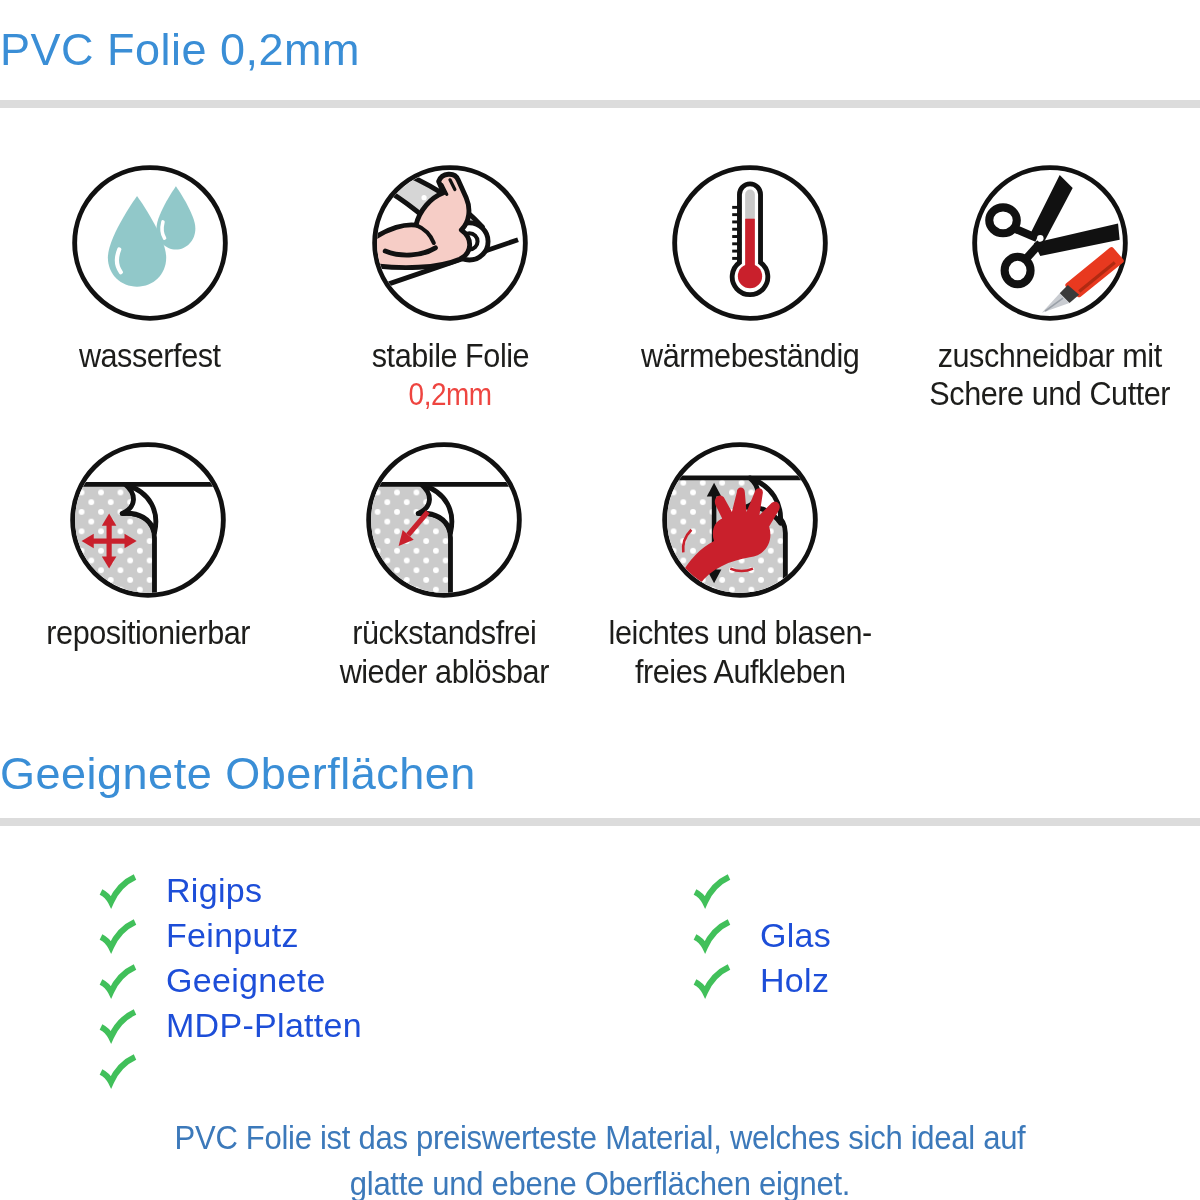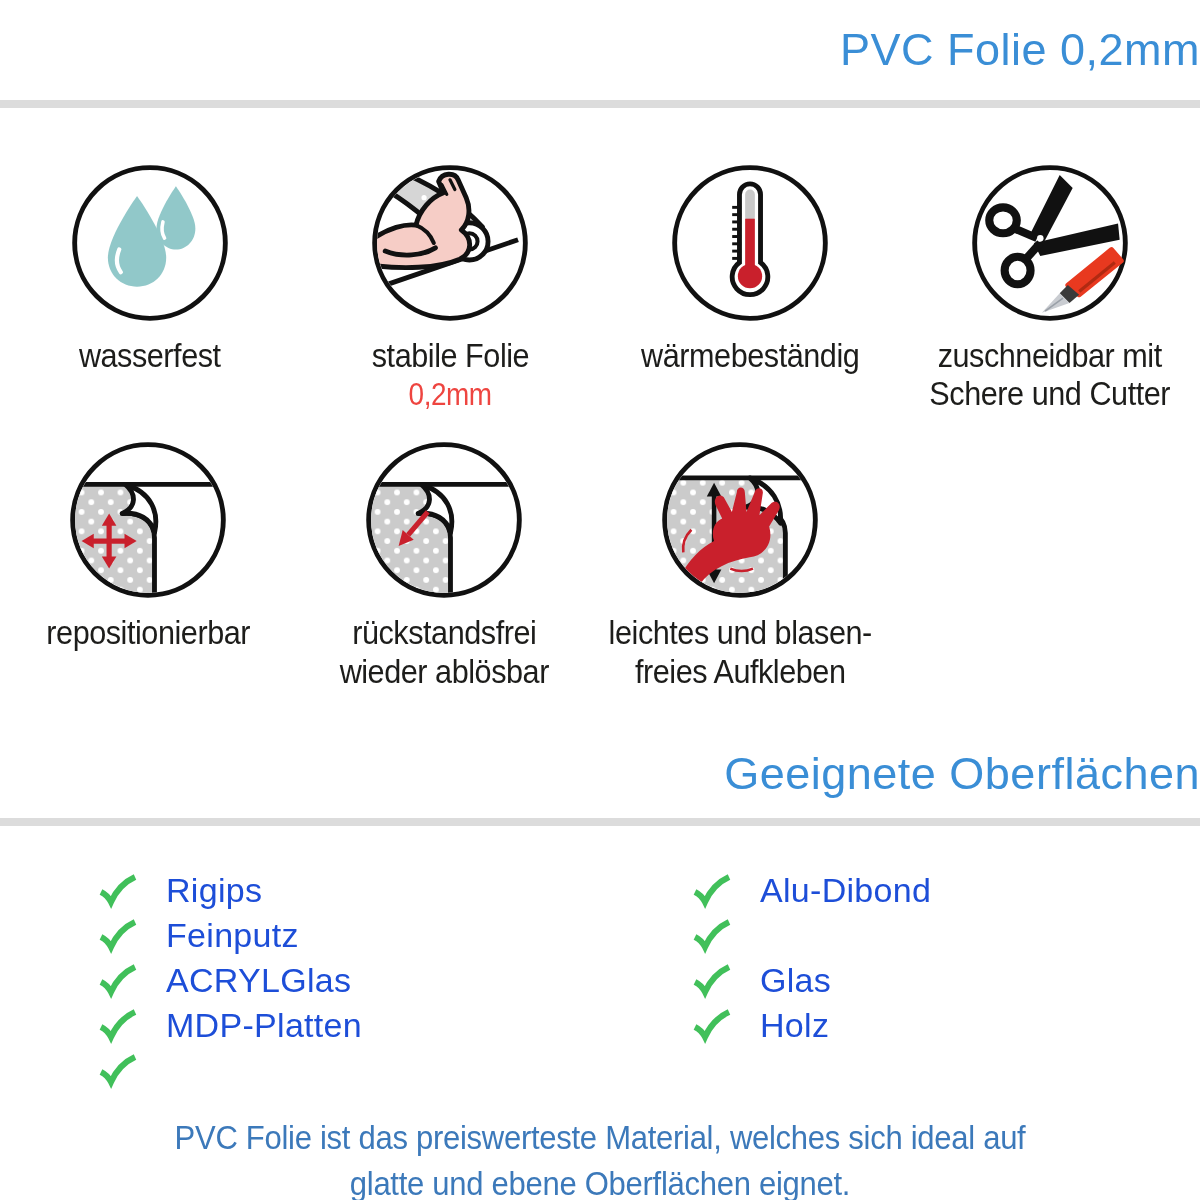--- a/index.html
+++ b/index.html
@@ -1,21 +1,21 @@
 <!DOCTYPE html>
 <html><head>
 <meta charset="utf-8">
 <style>
   html,body{margin:0;padding:0;}
   body{
     width:1200px;height:1200px;background:#ffffff;
     font-family:"Liberation Sans", sans-serif;color:#1d1d1b;overflow:hidden;
   }
   .title, .subheading{
-    text-align:right;color:#3a8ed6;font-weight:500;
+    text-align:left;color:#3a8ed6;font-weight:500;
     font-size:45px;margin:0;letter-spacing:.5px;
   }
   .title{padding-top:24px;}
   .subheading{margin-top:58px;}
   .divider{height:8px;background:#dcdcdc;margin-top:24px;}
   .divider.second{margin-top:18px;}
   .row{display:flex;}
   .row1{margin-top:54px;}
   .row1 .feature{width:300px;}
   .row2{justify-content:flex-start;margin-top:26px;}
@@ -259,47 +259,39 @@
             </svg>
           </span>
         <span class="check-text">Feinputz</span>
       </div>
       <div class="check-item">
         <span class="check-glyph">
             <svg viewBox="0 0 44 36">
               <path d="M5,19 C9,21 13,25 15,29 C20,18 28,9 39,4" stroke="#41c05a" stroke-width="6" fill="none"></path>
             </svg>
           </span>
-        <span class="check-text">ACRYLGlas</span>
+        <span class="check-text">Geeignete</span>
       </div>
       <div class="check-item">
         <span class="check-glyph">
             <svg viewBox="0 0 44 36">
               <path d="M5,19 C9,21 13,25 15,29 C20,18 28,9 39,4" stroke="#41c05a" stroke-width="6" fill="none"></path>
             </svg>
           </span>
         <span class="check-text">MDP-Platten</span>
       </div>
       <div class="check-item">
         <span class="check-glyph">
             <svg viewBox="0 0 44 36">
               <path d="M5,19 C9,21 13,25 15,29 C20,18 28,9 39,4" stroke="#41c05a" stroke-width="6" fill="none"></path>
             </svg>
           </span>
       </div>
     </div>
     <div class="col-right">
-      <div class="check-item">
-        <span class="check-glyph">
-            <svg viewBox="0 0 44 36">
-              <path d="M5,19 C9,21 13,25 15,29 C20,18 28,9 39,4" stroke="#41c05a" stroke-width="6" fill="none"></path>
-            </svg>
-          </span>
-        <span class="check-text">Alu-Dibond</span>
-      </div>
       <div class="check-item">
         <span class="check-glyph">
             <svg viewBox="0 0 44 36">
               <path d="M5,19 C9,21 13,25 15,29 C20,18 28,9 39,4" stroke="#41c05a" stroke-width="6" fill="none"></path>
             </svg>
           </span>
       </div>
       <div class="check-item">
         <span class="check-glyph">
             <svg viewBox="0 0 44 36">

